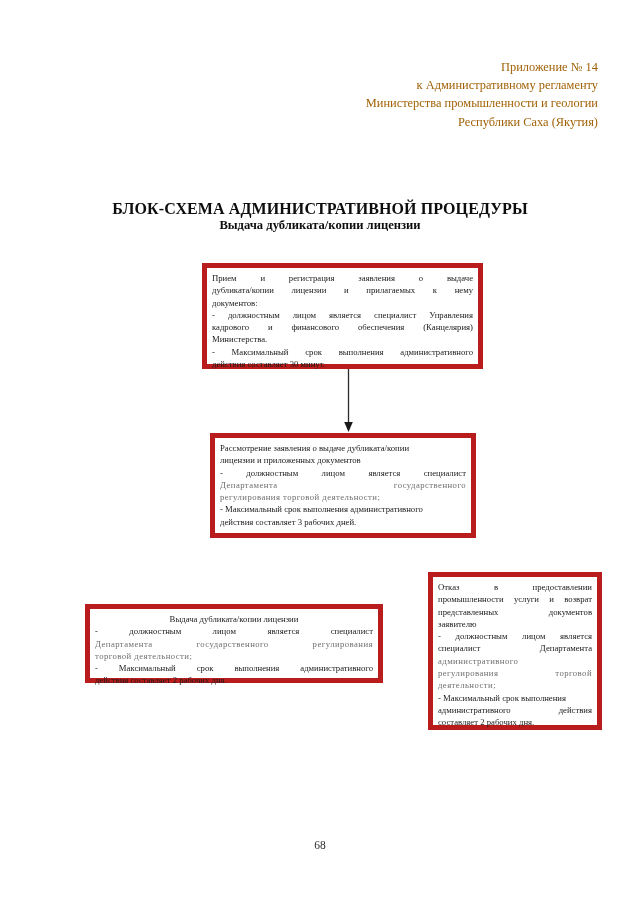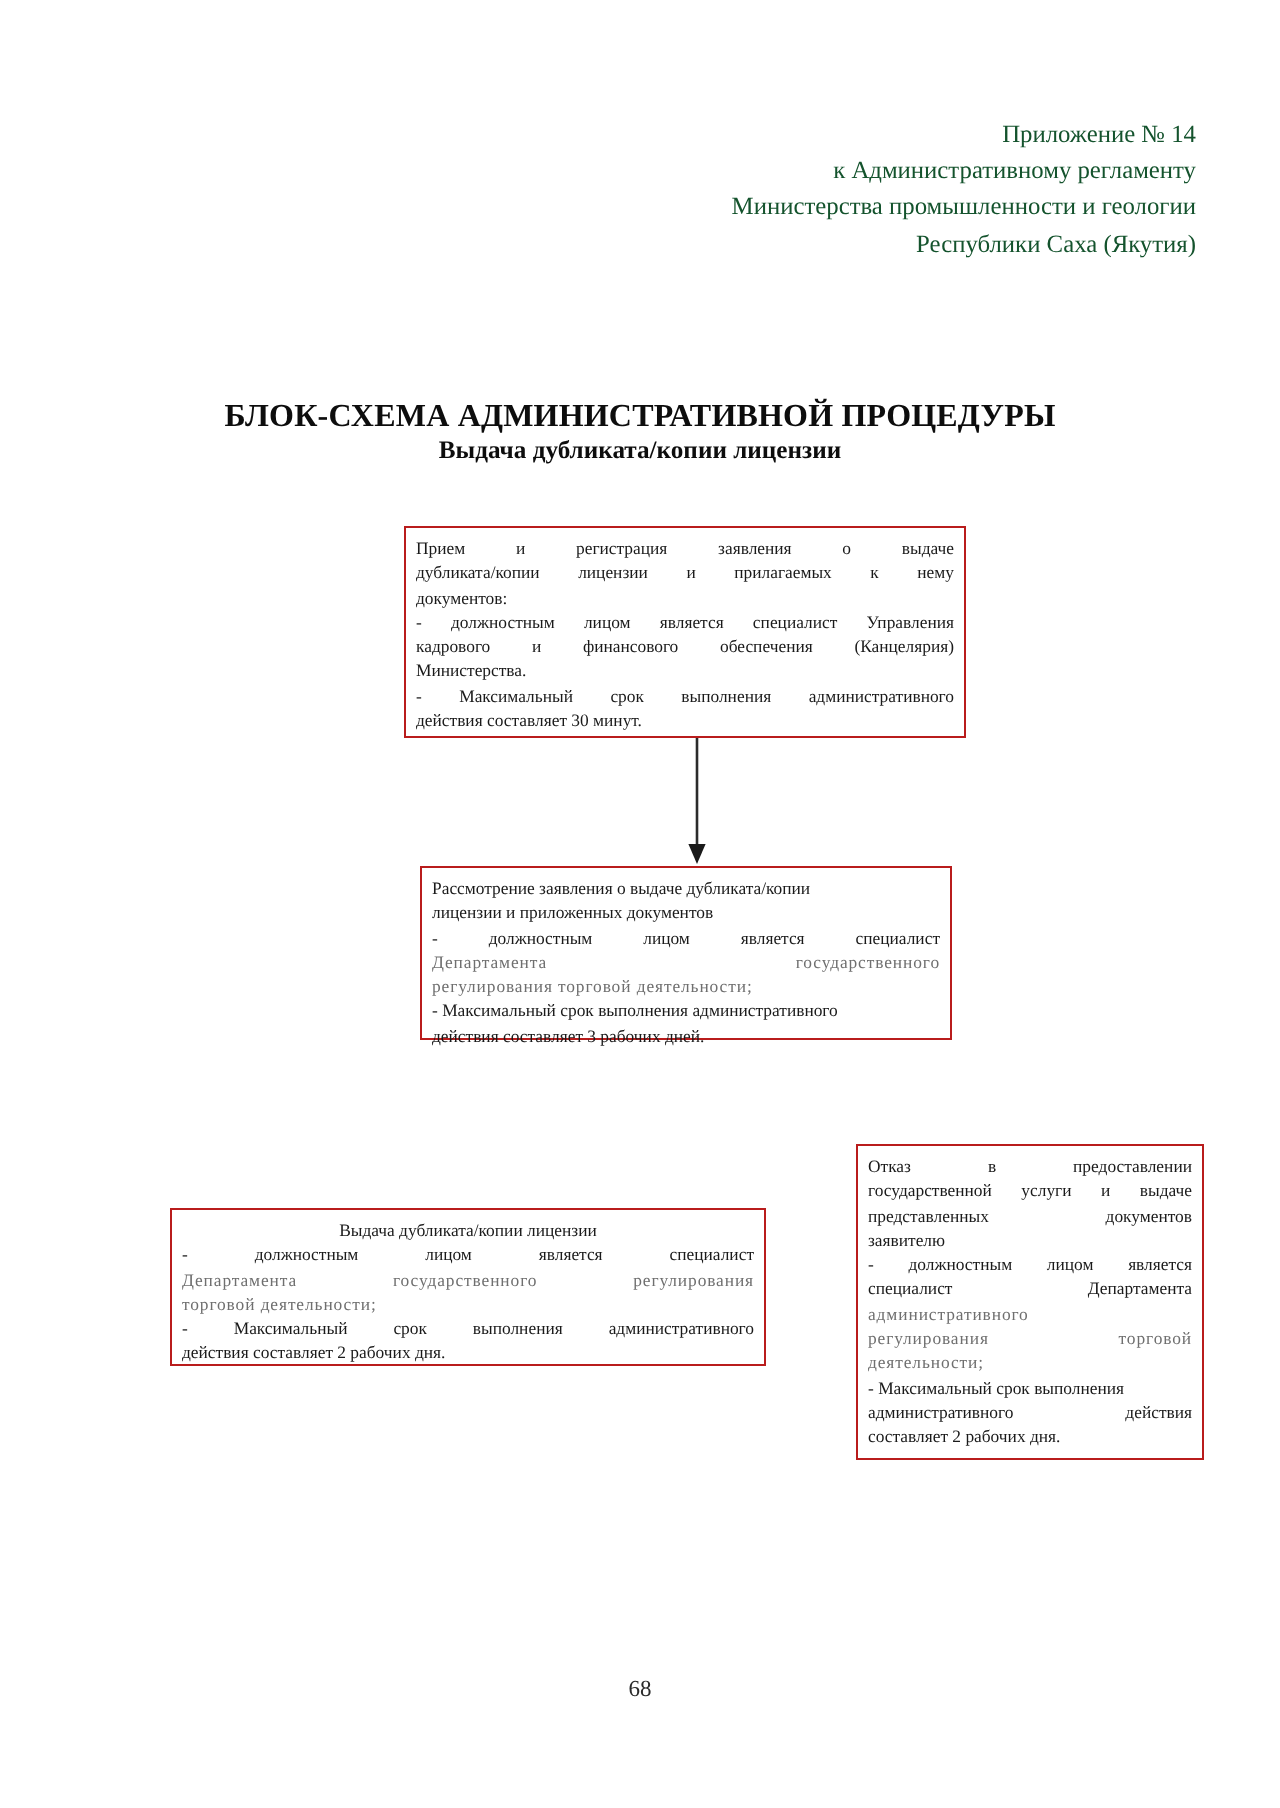--- a/index.html
+++ b/index.html
@@ -27,21 +27,21 @@
 
   
   .doc-header {
     position: absolute;
     top: 58px;
     right: 42px;
     width: 360px;
     text-align: right;
     font-size: 12.4px;
     line-height: 18.2px;
-    color: #14532d;
+    color: #a16207;
   }
   .doc-header .hline { display: block; white-space: nowrap; }
 
   
   .title-main {
     position: absolute;
     top: 200px;
     left: 0;
     width: 640px;
     text-align: center;
@@ -57,21 +57,21 @@
     width: 640px;
     text-align: center;
     font-size: 12.6px;
     font-weight: bold;
     color: #0d0d0d;
   }
 
   
   .box {
     position: absolute;
-    border: 1px solid #b91c1c;
+    border: 5px solid #b91c1c;
     background: #ffffff;
     box-sizing: border-box;
     font-size: 8.7px;
     line-height: 12.3px;
     color: #1a1a1a;
     padding: 4px 5px 3px 5px;
   }
   .box p {
     margin: 0;
     text-align: justify;
@@ -87,21 +87,21 @@
     text-align: center;
     text-align-last: center;
   }
   
   .faded {
     color: #6f6f6f;
     letter-spacing: 0.45px;
   }
 
   #box-intake   { left: 202px; top: 263px;  width: 281px; height: 106px; }
-  #box-review   { left: 210px; top: 433px;  width: 266px; height: 87px;  }
+  #box-review   { left: 210px; top: 433px;  width: 266px; height: 105px;  }
   #box-issue    { left: 85px;  top: 604px;  width: 298px; height: 79px;  }
   #box-refusal  { left: 428px; top: 572px;  width: 174px; height: 158px; }
 
   
   .arrow {
     position: absolute;
     left: 344px;
     top: 369px;
     width: 9px;
     height: 64px;
@@ -165,21 +165,21 @@
     <p class="center">Выдача дубликата/копии лицензии</p>
     <p>-   должностным лицом является специалист</p>
     <p class="faded">Департамента государственного регулирования</p>
     <p class="faded noj">торговой деятельности;</p>
     <p>- Максимальный срок выполнения административного</p>
     <p class="last">действия составляет  2 рабочих дня.</p>
   </div>
 
   <div class="box" id="box-refusal">
     <p>Отказ в предоставлении</p>
-    <p>государственной услуги и выдаче</p>
+    <p>промышленности услуги и возврат</p>
     <p>представленных документов</p>
     <p class="noj">заявителю</p>
     <p>- должностным лицом является</p>
     <p>специалист Департамента</p>
     <p class="faded noj">административного</p>
     <p class="faded">регулирования торговой</p>
     <p class="faded noj">деятельности;</p>
     <p class="noj">- Максимальный срок выполнения</p>
     <p>административного действия</p>
     <p class="last">составляет 2 рабочих дня.</p>

